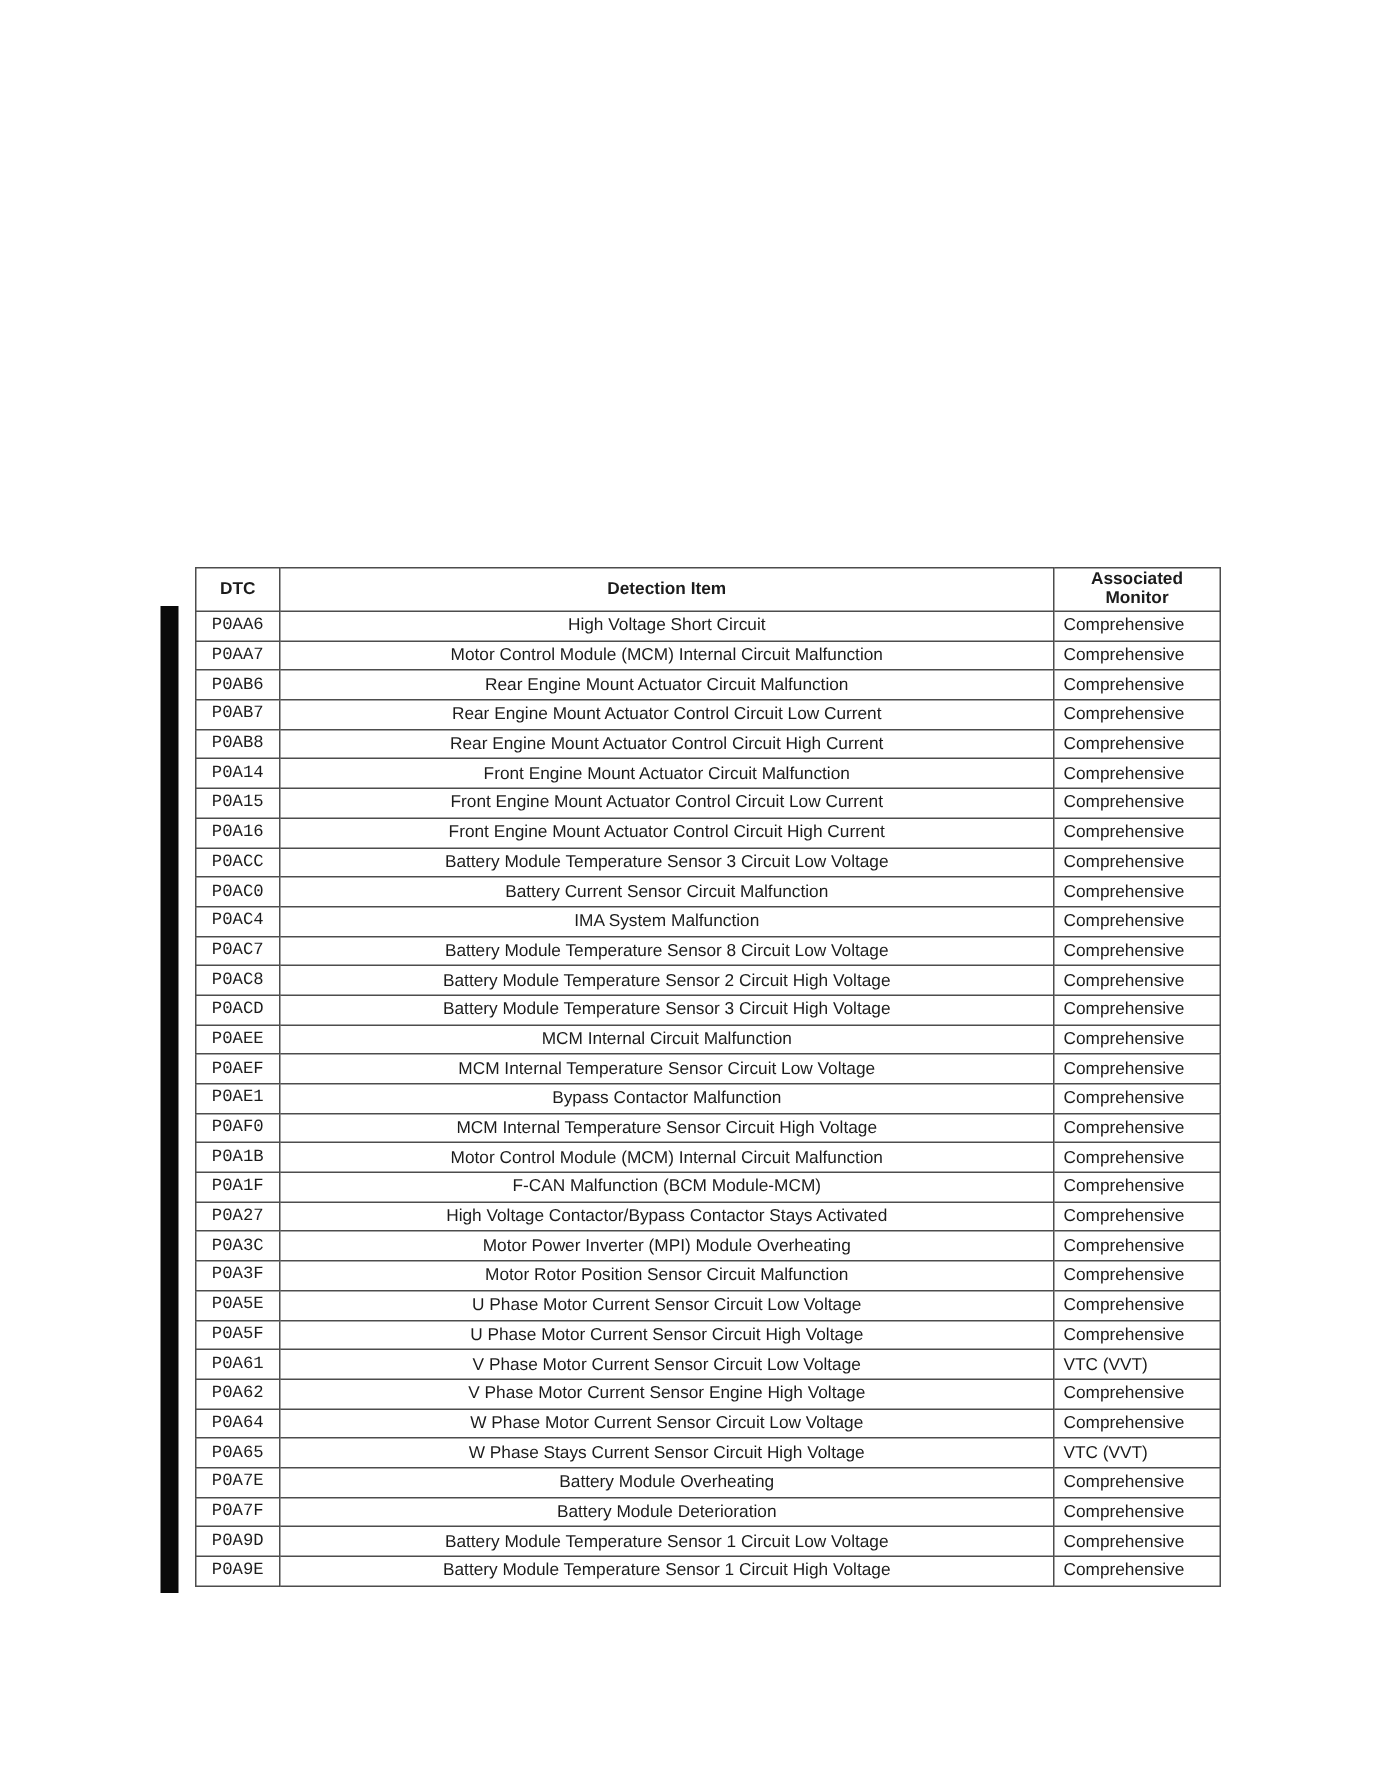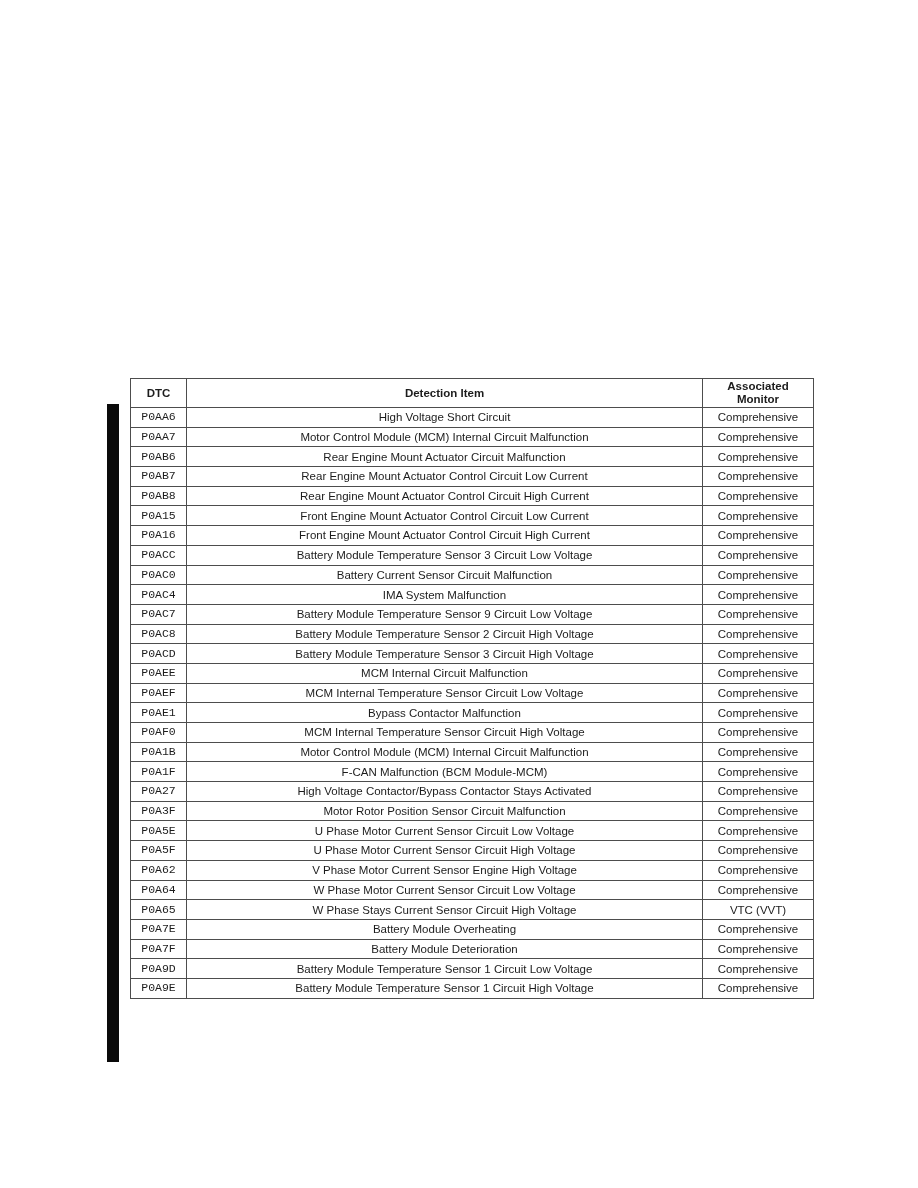--- a/index.html
+++ b/index.html
@@ -57,21 +57,21 @@
   col.c-item { width: 516px; }
   col.c-monitor { width: 111px; }
   table.dtc-table td {
     height: 18.7px;
     padding: 0 6px;
     line-height: 14px;
     vertical-align: middle;
   }
   td.td-dtc { text-align: center; padding: 0 2px; font-family: Liberation Mono, monospace; }
   td.td-item { text-align: center; }
-  td.td-monitor { text-align: center; padding: 0 2px; margin-top: 12px; }
+  td.td-monitor { text-align: left; padding: 0 2px; margin-top: 12px; }
 </style>
 </head>
 <body>
 
 <div class="page">
   <div class="change-bar"></div>
 
   <table class="dtc-table">
     <colgroup>
       <col class="c-dtc">
@@ -107,20 +107,25 @@
           <td class="td-dtc">P0AB7</td>
           <td class="td-item">Rear Engine Mount Actuator Control Circuit Low Current</td>
           <td class="td-monitor">Comprehensive</td>
         </tr>
         <tr>
           <td class="td-dtc">P0AB8</td>
           <td class="td-item">Rear Engine Mount Actuator Control Circuit High Current</td>
           <td class="td-monitor">Comprehensive</td>
         </tr>
         <tr>
+          <td class="td-dtc">P0A14</td>
+          <td class="td-item">Front Engine Mount Actuator Circuit Malfunction</td>
+          <td class="td-monitor">Comprehensive</td>
+        </tr>
+        <tr>
           <td class="td-dtc">P0A15</td>
           <td class="td-item">Front Engine Mount Actuator Control Circuit Low Current</td>
           <td class="td-monitor">Comprehensive</td>
         </tr>
         <tr>
           <td class="td-dtc">P0A16</td>
           <td class="td-item">Front Engine Mount Actuator Control Circuit High Current</td>
           <td class="td-monitor">Comprehensive</td>
         </tr>
         <tr>
@@ -133,21 +138,21 @@
           <td class="td-item">Battery Current Sensor Circuit Malfunction</td>
           <td class="td-monitor">Comprehensive</td>
         </tr>
         <tr>
           <td class="td-dtc">P0AC4</td>
           <td class="td-item">IMA System Malfunction</td>
           <td class="td-monitor">Comprehensive</td>
         </tr>
         <tr>
           <td class="td-dtc">P0AC7</td>
-          <td class="td-item">Battery Module Temperature Sensor 9 Circuit Low Voltage</td>
+          <td class="td-item">Battery Module Temperature Sensor 8 Circuit Low Voltage</td>
           <td class="td-monitor">Comprehensive</td>
         </tr>
         <tr>
           <td class="td-dtc">P0AC8</td>
           <td class="td-item">Battery Module Temperature Sensor 2 Circuit High Voltage</td>
           <td class="td-monitor">Comprehensive</td>
         </tr>
         <tr>
           <td class="td-dtc">P0ACD</td>
           <td class="td-item">Battery Module Temperature Sensor 3 Circuit High Voltage</td>
@@ -182,33 +187,43 @@
           <td class="td-dtc">P0A1F</td>
           <td class="td-item">F-CAN Malfunction (BCM Module-MCM)</td>
           <td class="td-monitor">Comprehensive</td>
         </tr>
         <tr>
           <td class="td-dtc">P0A27</td>
           <td class="td-item">High Voltage Contactor/Bypass Contactor Stays Activated</td>
           <td class="td-monitor">Comprehensive</td>
         </tr>
         <tr>
+          <td class="td-dtc">P0A3C</td>
+          <td class="td-item">Motor Power Inverter (MPI) Module Overheating</td>
+          <td class="td-monitor">Comprehensive</td>
+        </tr>
+        <tr>
           <td class="td-dtc">P0A3F</td>
           <td class="td-item">Motor Rotor Position Sensor Circuit Malfunction</td>
           <td class="td-monitor">Comprehensive</td>
         </tr>
         <tr>
           <td class="td-dtc">P0A5E</td>
           <td class="td-item">U Phase Motor Current Sensor Circuit Low Voltage</td>
           <td class="td-monitor">Comprehensive</td>
         </tr>
         <tr>
           <td class="td-dtc">P0A5F</td>
           <td class="td-item">U Phase Motor Current Sensor Circuit High Voltage</td>
           <td class="td-monitor">Comprehensive</td>
+        </tr>
+        <tr>
+          <td class="td-dtc">P0A61</td>
+          <td class="td-item">V Phase Motor Current Sensor Circuit Low Voltage</td>
+          <td class="td-monitor">VTC (VVT)</td>
         </tr>
         <tr>
           <td class="td-dtc">P0A62</td>
           <td class="td-item">V Phase Motor Current Sensor Engine High Voltage</td>
           <td class="td-monitor">Comprehensive</td>
         </tr>
         <tr>
           <td class="td-dtc">P0A64</td>
           <td class="td-item">W Phase Motor Current Sensor Circuit Low Voltage</td>
           <td class="td-monitor">Comprehensive</td>

